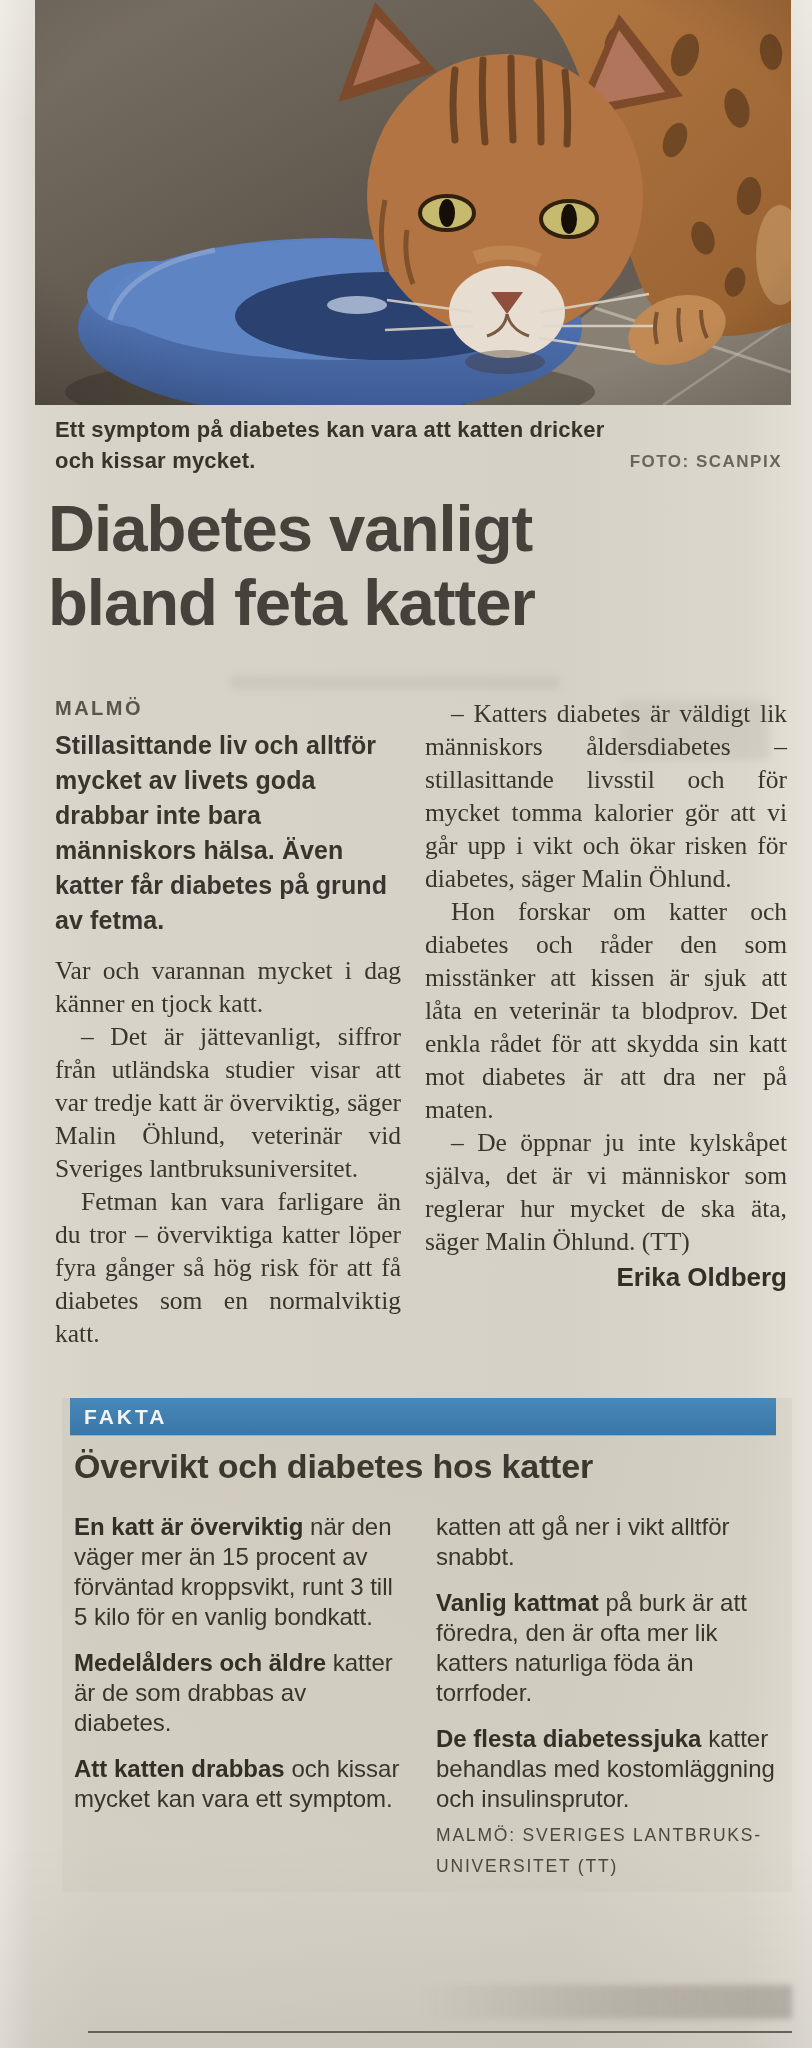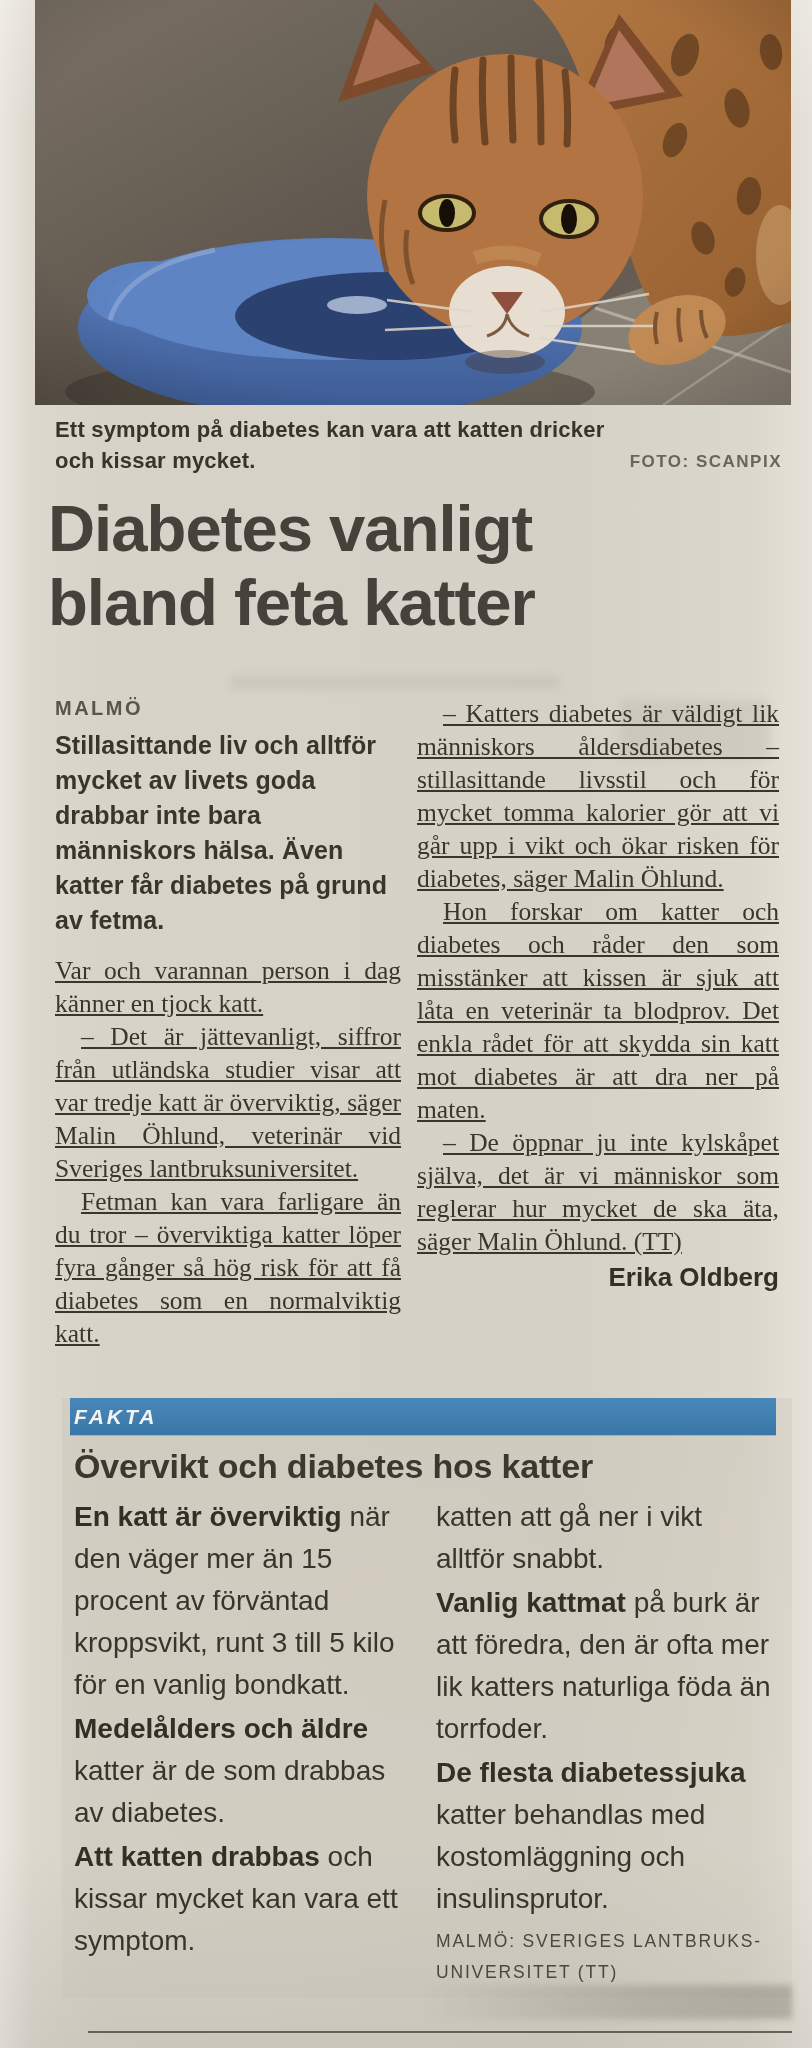--- a/index.html
+++ b/index.html
@@ -11,40 +11,40 @@
     font-family:"Liberation Sans", sans-serif;
     color:#3b362e;
   }
   .photo{position:absolute;left:35px;top:0;width:756px;height:405px;background:#6b6257;}
   .photo svg{display:block;width:100%;height:100%;}
   .caption-wrap{position:absolute;left:55px;top:414px;width:735px;}
   .caption{font-weight:700;font-size:22px;line-height:31px;color:#38342c;width:580px;letter-spacing:.2px;}
   .credit{position:absolute;right:8px;bottom:4px;font-size:17px;font-weight:700;letter-spacing:1.5px;color:#6a655c;}
   .headline{position:absolute;left:48px;top:492px;font-weight:700;font-size:64px;line-height:74px;
     color:#46413a;letter-spacing:-1px;transform:scaleX(1.02);transform-origin:left top;}
-  .columns{position:absolute;left:55px;top:697px;width:732px;display:flex;gap:16px;}
+  .columns{position:absolute;left:55px;top:697px;width:732px;display:flex;gap:24px;}
   .col-left{width:346px;}
   .col-right{width:362px;}
   .dateline{font-weight:700;font-size:20px;letter-spacing:2.5px;color:#5a554c;margin:0 0 8px 0;}
   .lead{font-weight:700;font-size:25px;line-height:35px;color:#39352d;margin:0 0 16px 0;letter-spacing:.1px;}
   .bodytext p{font-family:"Liberation Serif", serif;font-size:25.5px;line-height:33px;margin:0;
-    text-align:justify;color:#3a362e;text-decoration:underline;}
+    text-align:justify;color:#3a362e;}
   .bodytext p.indent{text-indent:26px;}
   .byline{font-weight:700;font-size:26px;text-align:right;margin-top:4px;color:#332f28;}
   .bleed{position:absolute;background:#8a857a;opacity:.14;filter:blur(4px);border-radius:4px;}
   .fakta{position:absolute;left:62px;top:1398px;width:730px;
     background:linear-gradient(180deg, rgba(176,170,154,.18), rgba(176,170,154,.10));padding-bottom:10px;}
   .fakta-bar{margin-left:8px;width:706px;height:37px;background:linear-gradient(180deg,#4888b8,#3977a8);
     display:flex;align-items:center;box-shadow:0 1px 0 rgba(0,0,0,.15);}
-  .fakta-label{color:#f2f4f4;font-weight:700;font-size:21px;letter-spacing:3px;padding-left:4px;font-style:italic;}
+  .fakta-label{color:#f2f4f4;font-weight:700;font-size:21px;letter-spacing:3px;padding-left:14px;}
   .fakta-title{font-weight:700;font-size:34px;color:#3c372f;margin:12px 0 10px 12px;letter-spacing:-.2px;}
   .fakta-cols{display:flex;gap:34px;padding-left:12px;}
   .fakta-col-left{width:328px;}
   .fakta-col-right{width:340px;}
-  .fakta-item{font-size:28px;line-height:42px;margin:0 0 2px 0;color:#39352d;}
+  .fakta-item{font-size:24px;line-height:30px;margin:16px 0 2px 0;color:#39352d;}
   .fakta-item strong{font-weight:700;color:#332f27;}
   .source{font-size:17.5px;letter-spacing:1.8px;color:#4c473f;line-height:31px;margin-top:6px;}
   .bottom-rule{position:absolute;left:88px;top:2031px;width:704px;height:2px;background:#534e46;opacity:.85;}
   .bottom-smudge{position:absolute;left:420px;top:1985px;width:372px;height:34px;
     background:linear-gradient(90deg, rgba(90,84,74,0) 0%, rgba(90,84,74,.22) 60%, rgba(90,84,74,.30) 100%);
     filter:blur(3px);}
 </style>
 </head>
 <body>
 
@@ -157,21 +157,21 @@
 </h1>
 
 <div class="bleed" style="left:230px;top:676px;width:330px;height:13px;"></div>
 <div class="bleed" style="left:620px;top:700px;width:150px;height:60px;"></div>
 
 <div class="columns">
   <div class="col-left">
     <p class="dateline">MALMÖ</p>
     <p class="lead">Stillasittande liv och alltför mycket av livets goda drabbar inte bara människors hälsa. Även katter får diabetes på grund av fetma.</p>
     <div class="bodytext">
-      <p>Var och varannan person i dag känner en tjock katt.</p>
+      <p>Var och varannan mycket i dag känner en tjock katt.</p>
       <p class="indent">– Det är jättevanligt, siffror från utländska studier visar att var tredje katt är överviktig, säger Malin Öhlund, veterinär vid Sveriges lantbruksuniversitet.</p>
       <p class="indent">Fetman kan vara farligare än du tror – överviktiga katter löper fyra gånger så hög risk för att få diabetes som en normalviktig katt.</p>
     </div>
   </div>
   <div class="col-right">
     <div class="bodytext">
       <p class="indent">– Katters diabetes är väldigt lik människors åldersdiabetes – stillasittande livsstil och för mycket tomma kalorier gör att vi går upp i vikt och ökar risken för diabetes, säger Malin Öhlund.</p>
       <p class="indent">Hon forskar om katter och diabetes och råder den som misstänker att kissen är sjuk att låta en veterinär ta blodprov. Det enkla rådet för att skydda sin katt mot diabetes är att dra ner på maten.</p>
       <p class="indent">– De öppnar ju inte kylskåpet själva, det är vi människor som reglerar hur mycket de ska äta, säger Malin Öhlund. (TT)</p>
     </div>

